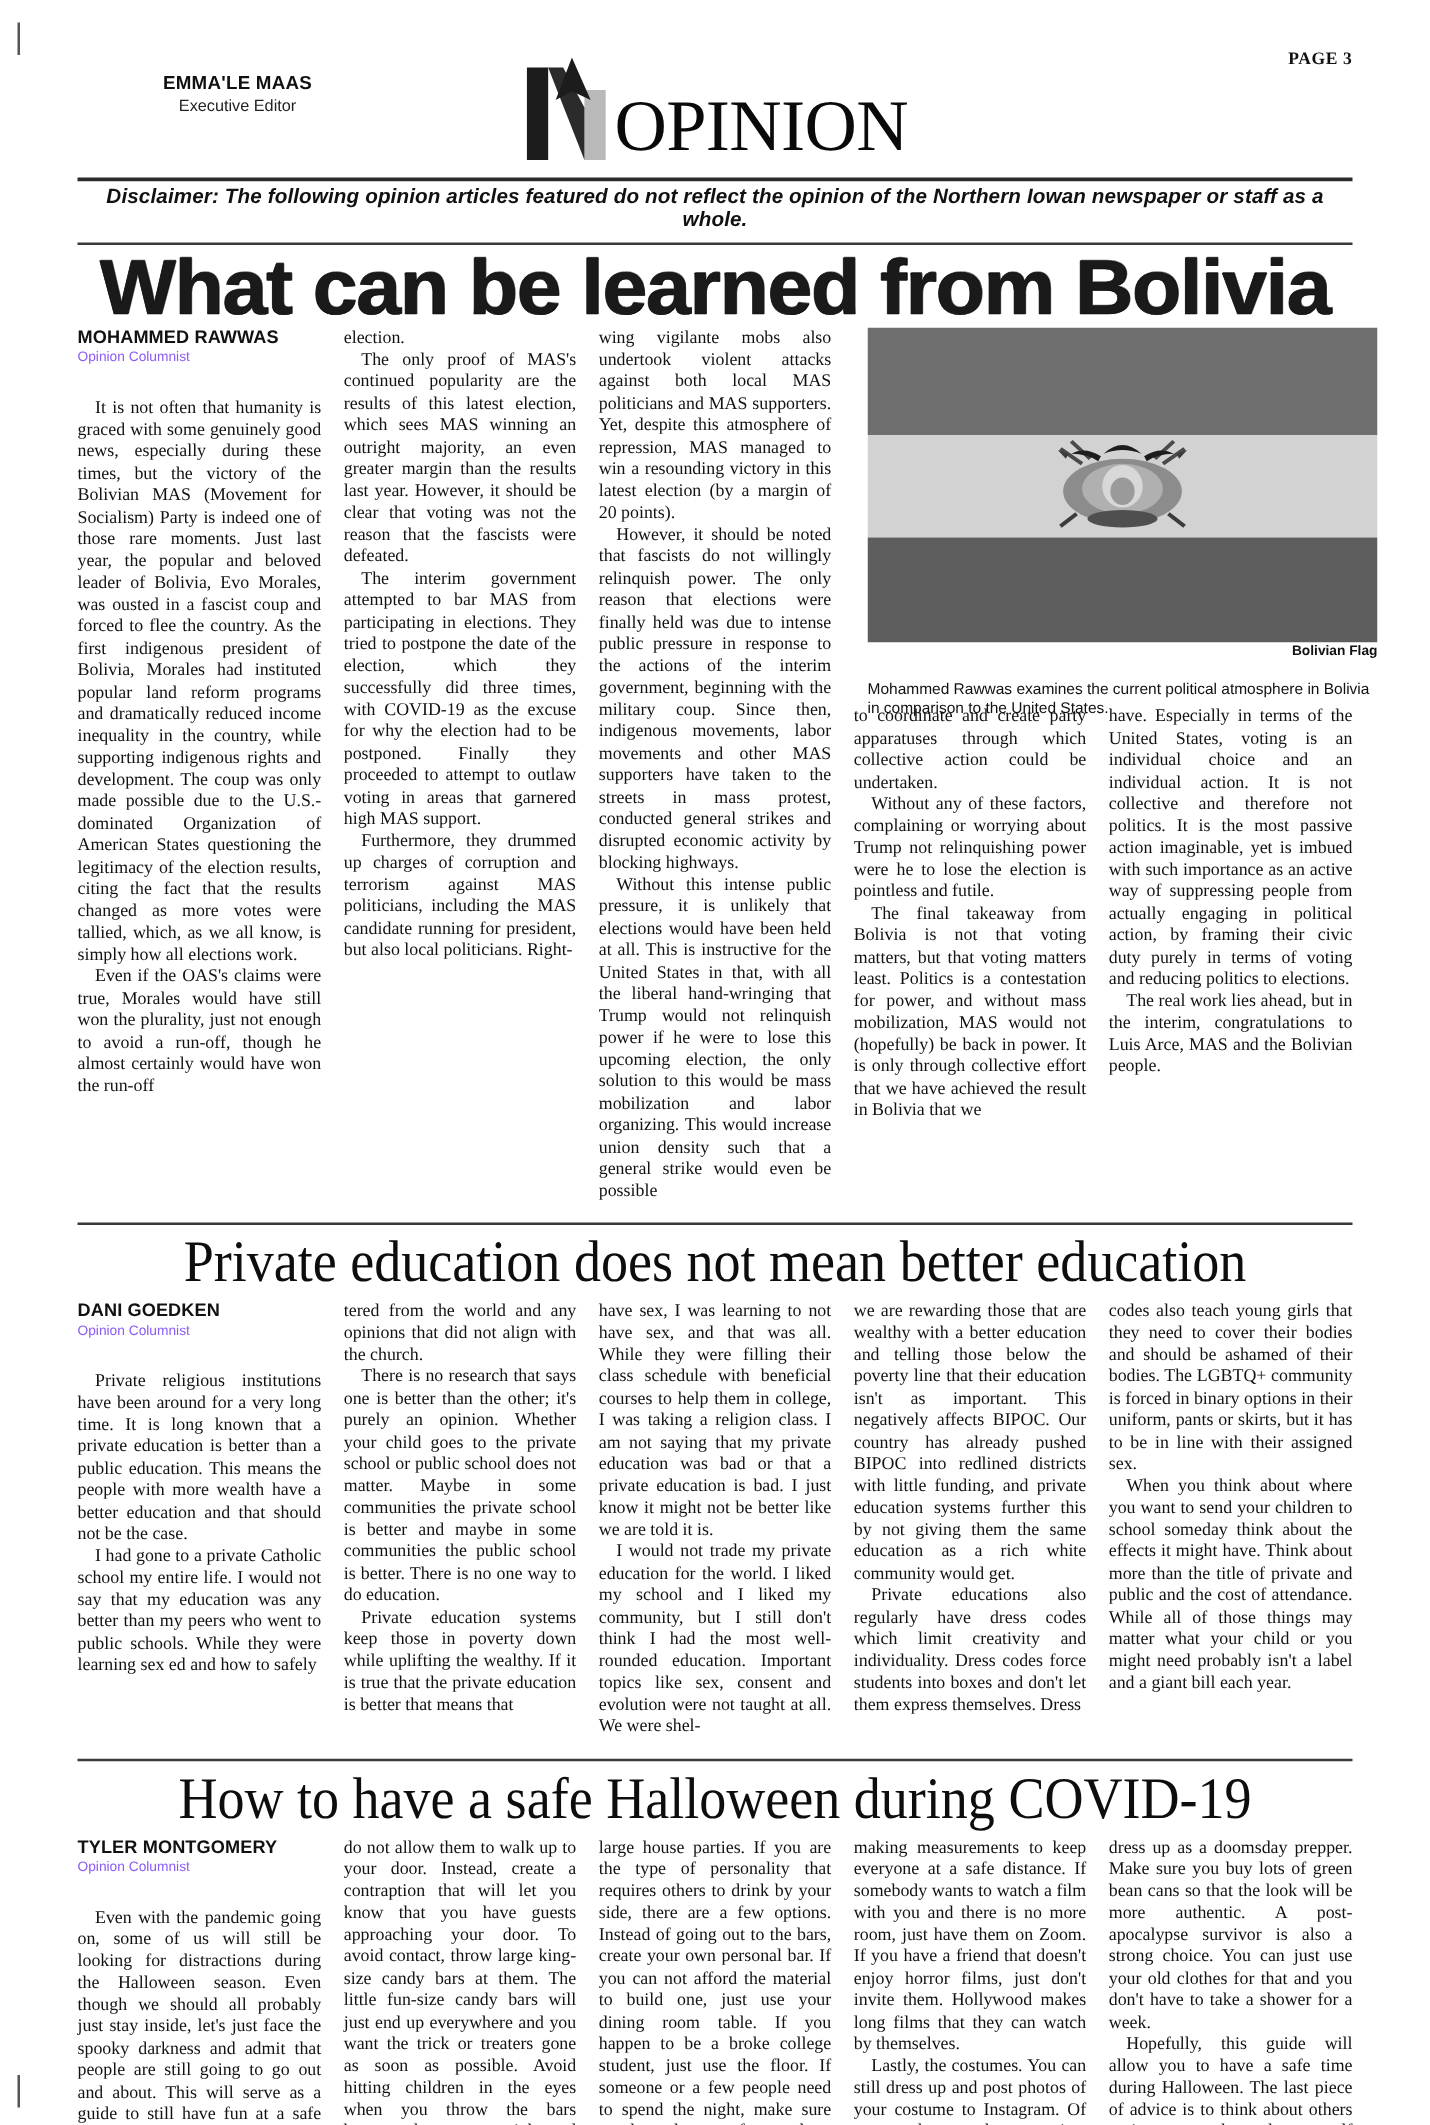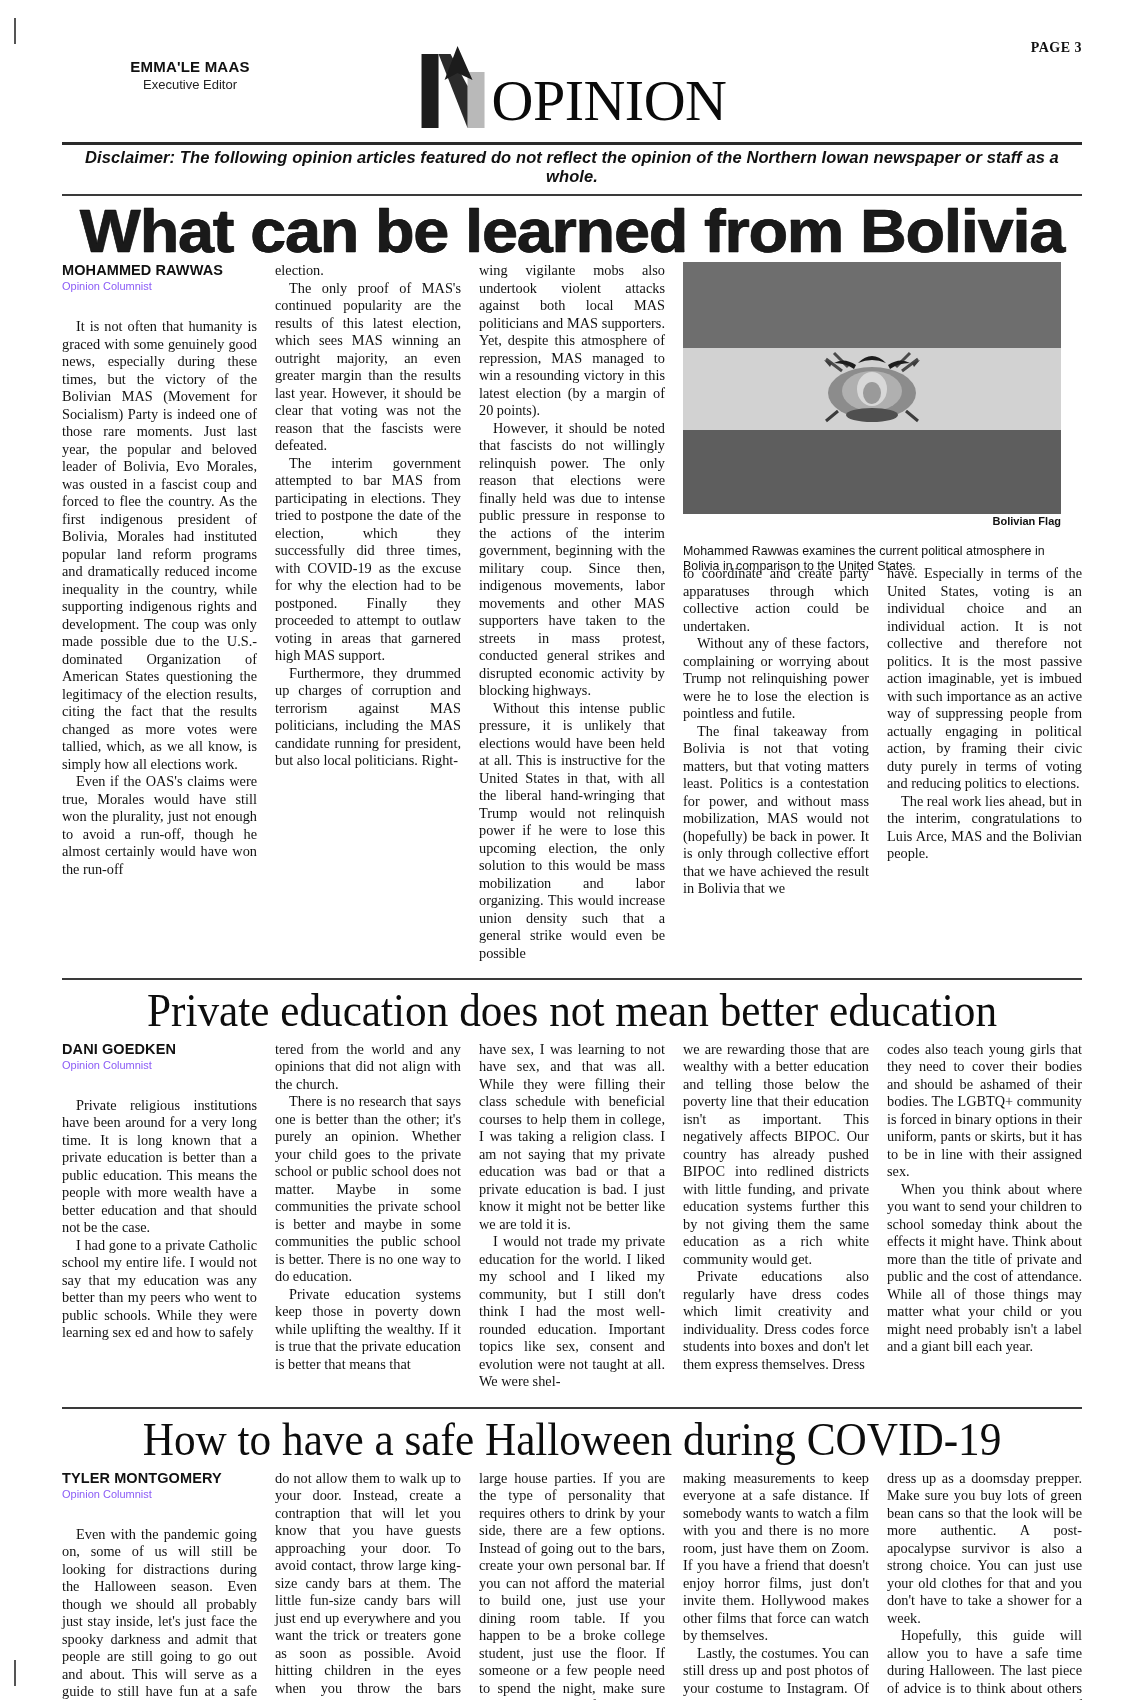--- a/index.html
+++ b/index.html
@@ -183,21 +183,21 @@
       <p class="body">Furthermore, they drummed up charges of corruption and terrorism against MAS politicians, including the MAS candidate running for president, but also local politicians. Right-</p>
     </div>
 
     <div class="col">
       <p class="body noind">wing vigilante mobs also undertook violent attacks against both local MAS politicians and MAS supporters. Yet, despite this atmosphere of repression, MAS managed to win a resounding victory in this latest election (by a margin of 20 points).</p>
       <p class="body">However, it should be noted that fascists do not willingly relinquish power. The only reason that elections were finally held was due to intense public pressure in response to the actions of the interim government, beginning with the military coup. Since then, indigenous movements, labor movements and other MAS supporters have taken to the streets in mass protest, conducted general strikes and disrupted economic activity by blocking highways.</p>
       <p class="body">Without this intense public pressure, it is unlikely that elections would have been held at all. This is instructive for the United States in that, with all the liberal hand-wringing that Trump would not relinquish power if he were to lose this upcoming election, the only solution to this would be mass mobilization and labor organizing. This would increase union density such that a general strike would even be possible</p>
     </div>
 
     <div class="col" style="position:relative;">
-      <div class="photo-box" style="position:absolute; left:9px; top:0; width:378px; z-index:2;">
+      <div class="photo-box" style="position:absolute; left:20px; top:0; width:408px; z-index:2;">
         <svg class="flag" viewBox="0 0 378 252" preserveAspectRatio="none">
           <rect x="0" y="0" width="378" height="86" fill="#6e6e6e"></rect>
           <rect x="0" y="86" width="378" height="82" fill="#d2d2d2"></rect>
           <rect x="0" y="168" width="378" height="84" fill="#5e5e5e"></rect>
           <g transform="translate(189,127)">
             <ellipse cx="0" cy="4" rx="44" ry="26" fill="#8c8c8c"></ellipse>
             <ellipse cx="0" cy="2" rx="30" ry="20" fill="#b0b0b0"></ellipse>
             <ellipse cx="0" cy="0" rx="15" ry="17" fill="#d8d8d8"></ellipse>
             <ellipse cx="0" cy="4" rx="9" ry="11" fill="#9a9a9a"></ellipse>
             <path d="M-30,-18 L-46,-30 M-24,-22 L-38,-36 M30,-18 L46,-30 M24,-22 L38,-36" stroke="#4a4a4a" stroke-width="3" fill="none"></path>
@@ -275,21 +275,21 @@
     </div>
     <div class="col">
       <p class="body noind">do not allow them to walk up to your door. Instead, create a contraption that will let you know that you have guests approaching your door. To avoid contact, throw large king-size candy bars at them. The little fun-size candy bars will just end up everywhere and you want the trick or treaters gone as soon as possible. Avoid hitting children in the eyes when you throw the bars because the parents might end up suing you. You could also leave a large bowl outside, but that's not as fun.</p>
 
     </div>
     <div class="col">
       <p class="body noind">large house parties. If you are the type of personality that requires others to drink by your side, there are a few options. Instead of going out to the bars, create your own personal bar. If you can not afford the material to build one, just use your dining room table. If you happen to be a broke college student, just use the floor. If someone or a few people need to spend the night, make sure you have the room for people to spend the night.</p>
 
     </div>
     <div class="col">
-      <p class="body noind">making measurements to keep everyone at a safe distance. If somebody wants to watch a film with you and there is no more room, just have them on Zoom. If you have a friend that doesn't enjoy horror films, just don't invite them. Hollywood makes other films that force can watch by themselves.</p>
+      <p class="body noind">making measurements to keep everyone at a safe distance. If somebody wants to watch a film with you and there is no more room, just have them on Zoom. If you have a friend that doesn't enjoy horror films, just don't invite them. Hollywood makes long films that they can watch by themselves.</p>
       <p class="body">Lastly, the costumes. You can still dress up and post photos of your costume to Instagram. Of course, they can be expensive, so try wearing it all day to get your money's worth out of it. For fun costume ideas, try wearing a hazmat suit or</p>
     </div>
     <div class="col">
       <p class="body noind">dress up as a doomsday prepper. Make sure you buy lots of green bean cans so that the look will be more authentic. A post-apocalypse survivor is also a strong choice. You can just use your old clothes for that and you don't have to take a shower for a week.</p>
       <p class="body">Hopefully, this guide will allow you to have a safe time during Halloween. The last piece of advice is to think about others or just stay at home by yourself and eat all the candy, watch whatever you want and drink alone, but that may be too depressing.</p>
     </div>
   </div>
 
 </div>
 

